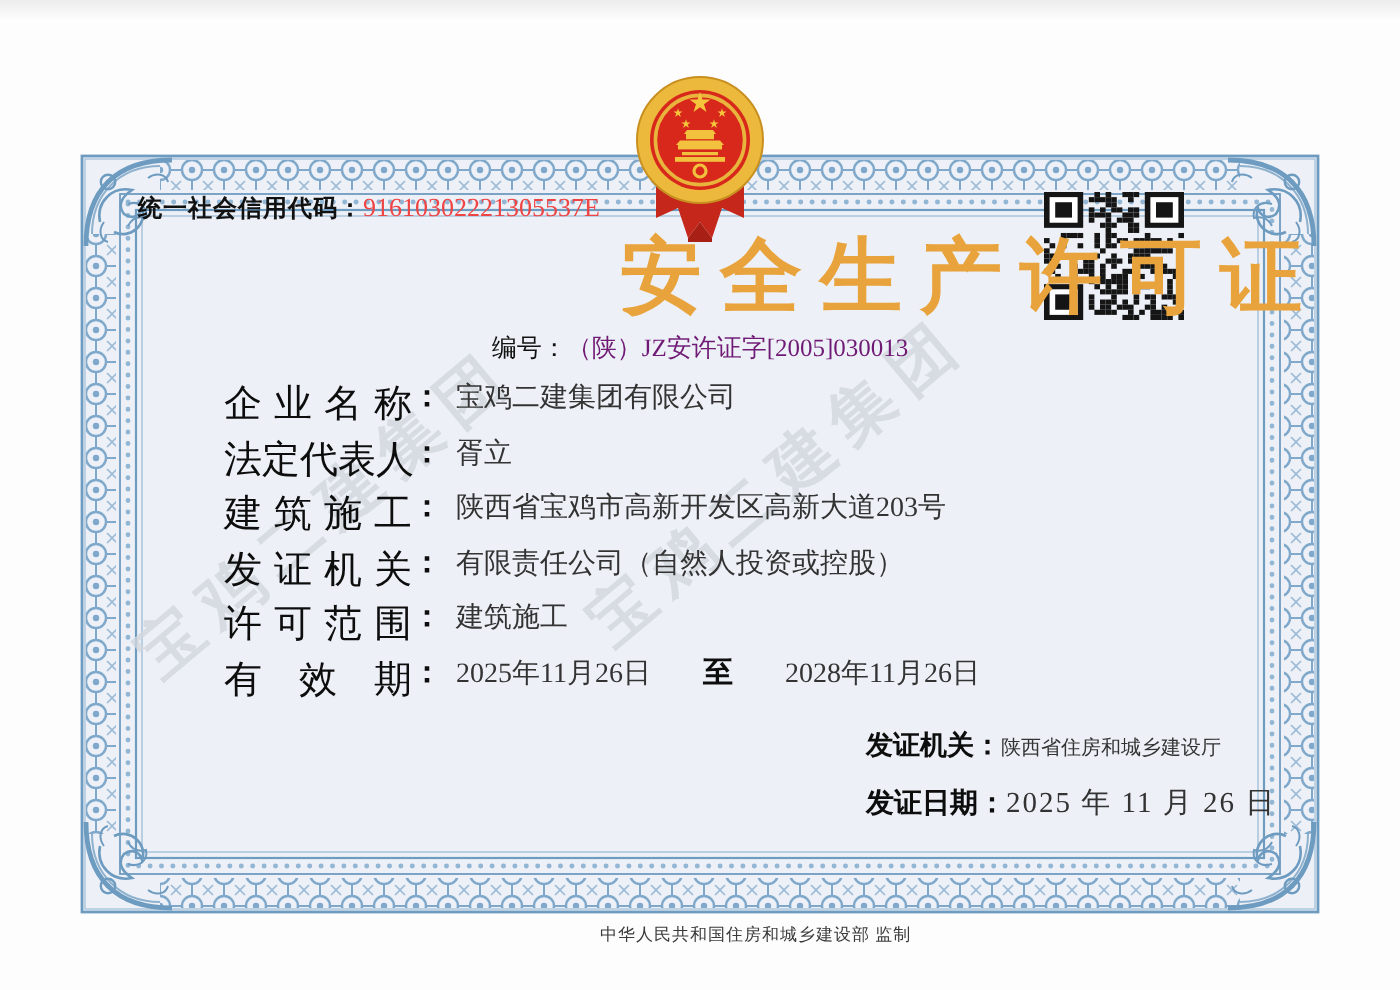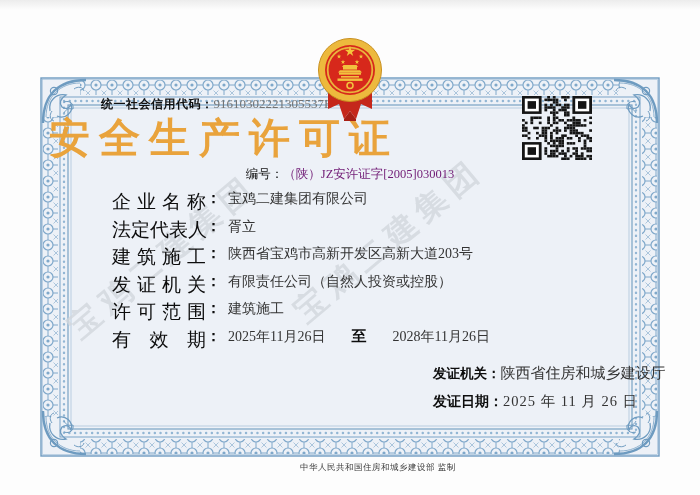--- a/index.html
+++ b/index.html
@@ -13,41 +13,41 @@
   .frame-svg{position:absolute;left:0;top:0;}
   .wm-clip{position:absolute;left:40px;top:77px;width:620px;height:380px;overflow:hidden;z-index:2;pointer-events:none;}
   .wm{
     position:absolute;white-space:nowrap;font-weight:bold;font-size:32px;
     letter-spacing:7px;color:#d2d7dd;opacity:.78;transform:rotate(-40deg);
   }
   .wm1{left:6px;top:158px;}
   .wm2{left:232px;top:142px;}
   .txt{position:absolute;z-index:3;}
   .credit-line{left:69px;top:96px;font-size:12px;color:#111;}
-  .credit-label{font-weight:bold;letter-spacing:.5px;margin-left:32px;}
-  .credit-value{font-family:"Liberation Serif","DejaVu Serif",serif;font-size:13px;color:#737373;}
+  .credit-label{font-weight:bold;letter-spacing:.5px;}
+  .credit-value{font-family:"Liberation Serif","DejaVu Serif",serif;font-size:13px;color:#ef4444;}
   .cert-title{
-    left:40px;top:111px;width:620px;text-align:left;
+    left:40px;top:111px;width:620px;text-align:right;
     font-size:41px;font-weight:bold;letter-spacing:9px;text-indent:9px;color:#E9A33C;
   }
   .serial-line{left:40px;top:166px;width:620px;text-align:center;font-size:12.5px;color:#111;}
   .serial-label{font-weight:normal;}
   .serial-value{font-family:"Liberation Serif","DejaVu Serif",serif;color:#701a75;}
   .field{left:112px;height:20px;white-space:nowrap;}
   .flabel{
     display:inline-block;width:94px;vertical-align:top;
     font-weight:normal;font-size:19px;color:#0d0d0d;
     text-align:justify;text-align-last:justify;
   }
   .fcolon{font-weight:bold;font-size:15px;color:#0d0d0d;margin-right:7px;}
   .fvalue{font-family:"Liberation Serif","DejaVu Serif",serif;font-size:14px;color:#333;}
   .vsep{font-weight:bold;font-size:15px;color:#0d0d0d;margin:0 26px;font-family:"Liberation Sans",sans-serif;}
   .issuer-line,.date-line{left:433px;white-space:nowrap;}
   .ilabel{font-weight:bold;font-size:13.5px;color:#0d0d0d;}
-  .ivalue{font-family:Liberation Sans, sans-serif;font-size:15px;color:#333;text-align:center;}
+  .ivalue{font-family:Liberation Sans, sans-serif;font-size:10px;color:#333;text-align:center;}
   .dlabel{font-weight:bold;font-size:14px;color:#0d0d0d;}
   .dvalue{font-family:"Liberation Serif","DejaVu Serif",serif;font-size:14.5px;color:#333;letter-spacing:1px;}
   .footer-note{
     left:300px;top:462px;width:292px;text-align:left;
     font-family:"Liberation Serif","DejaVu Serif",serif;font-size:8.5px;color:#3a3a3a;letter-spacing:.5px;
   }
   .emblem{position:absolute;left:317px;top:30px;z-index:4;}
   .qr{position:absolute;left:522px;top:96px;z-index:3;}
 </style>
 </head>

